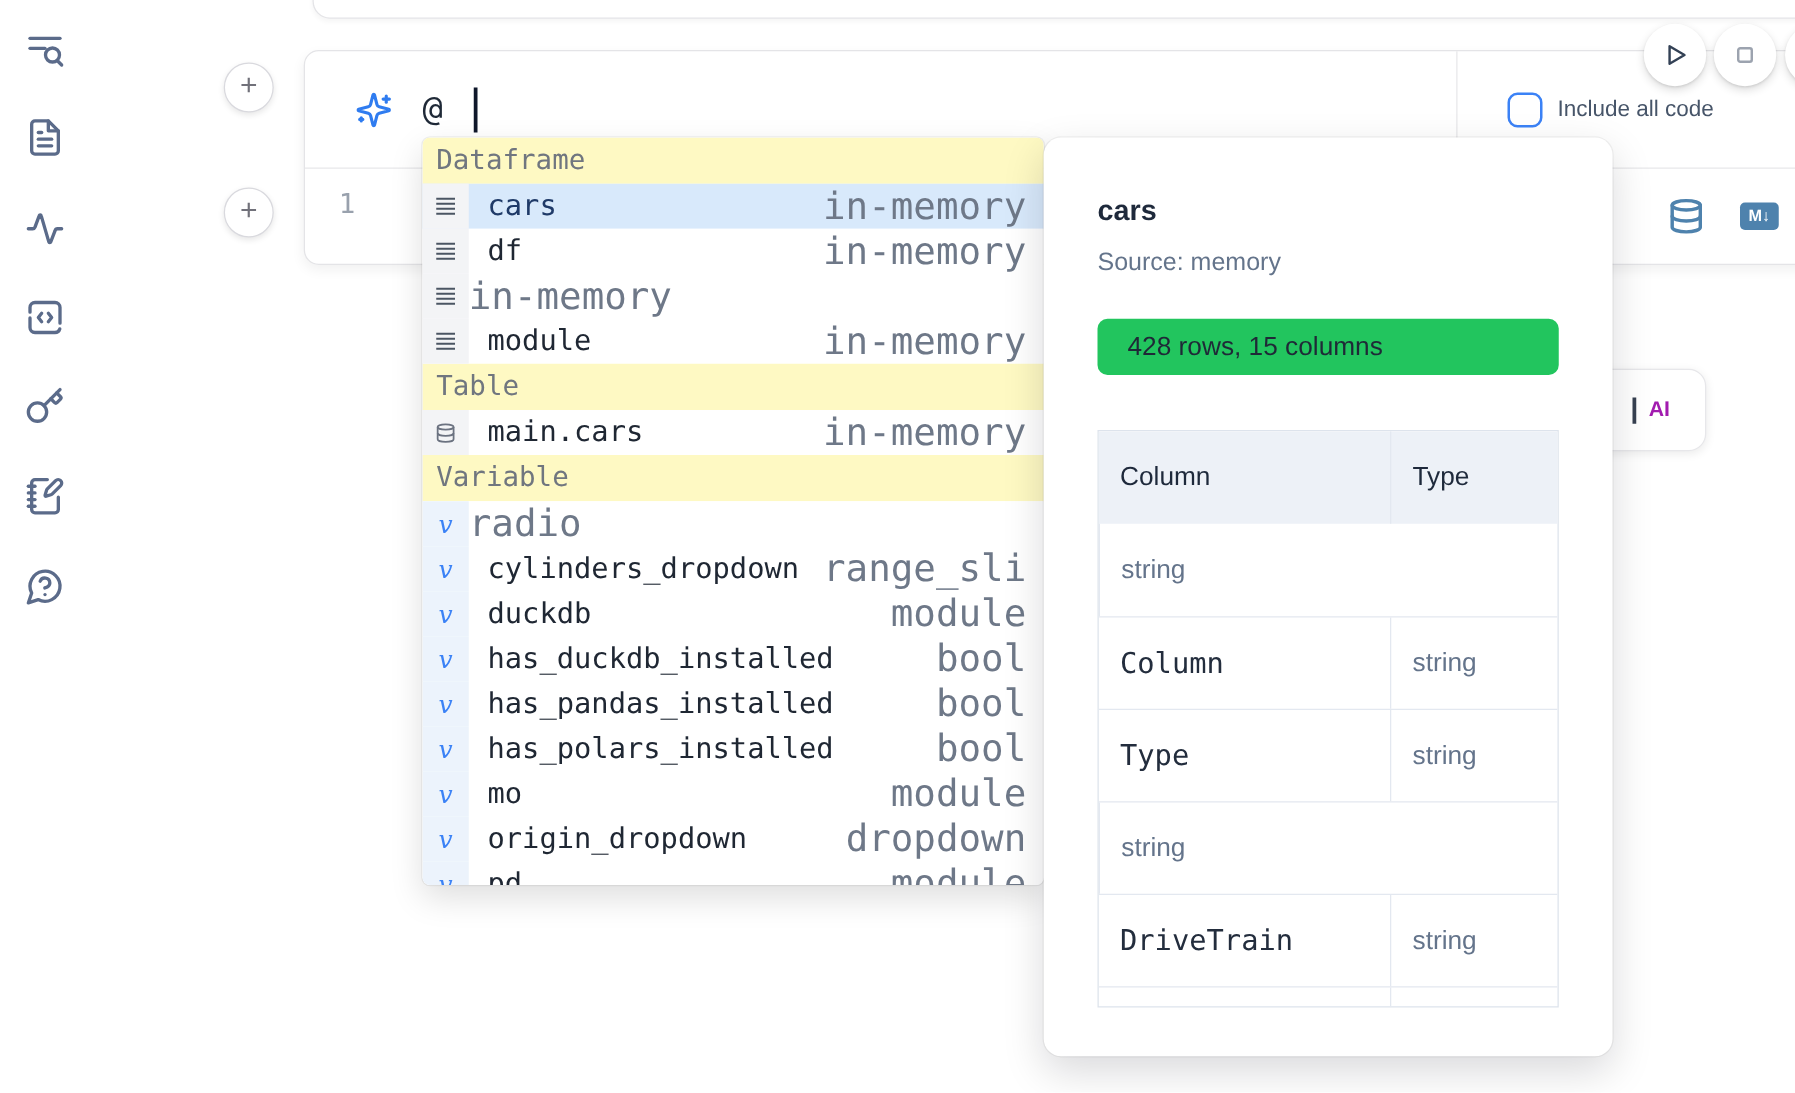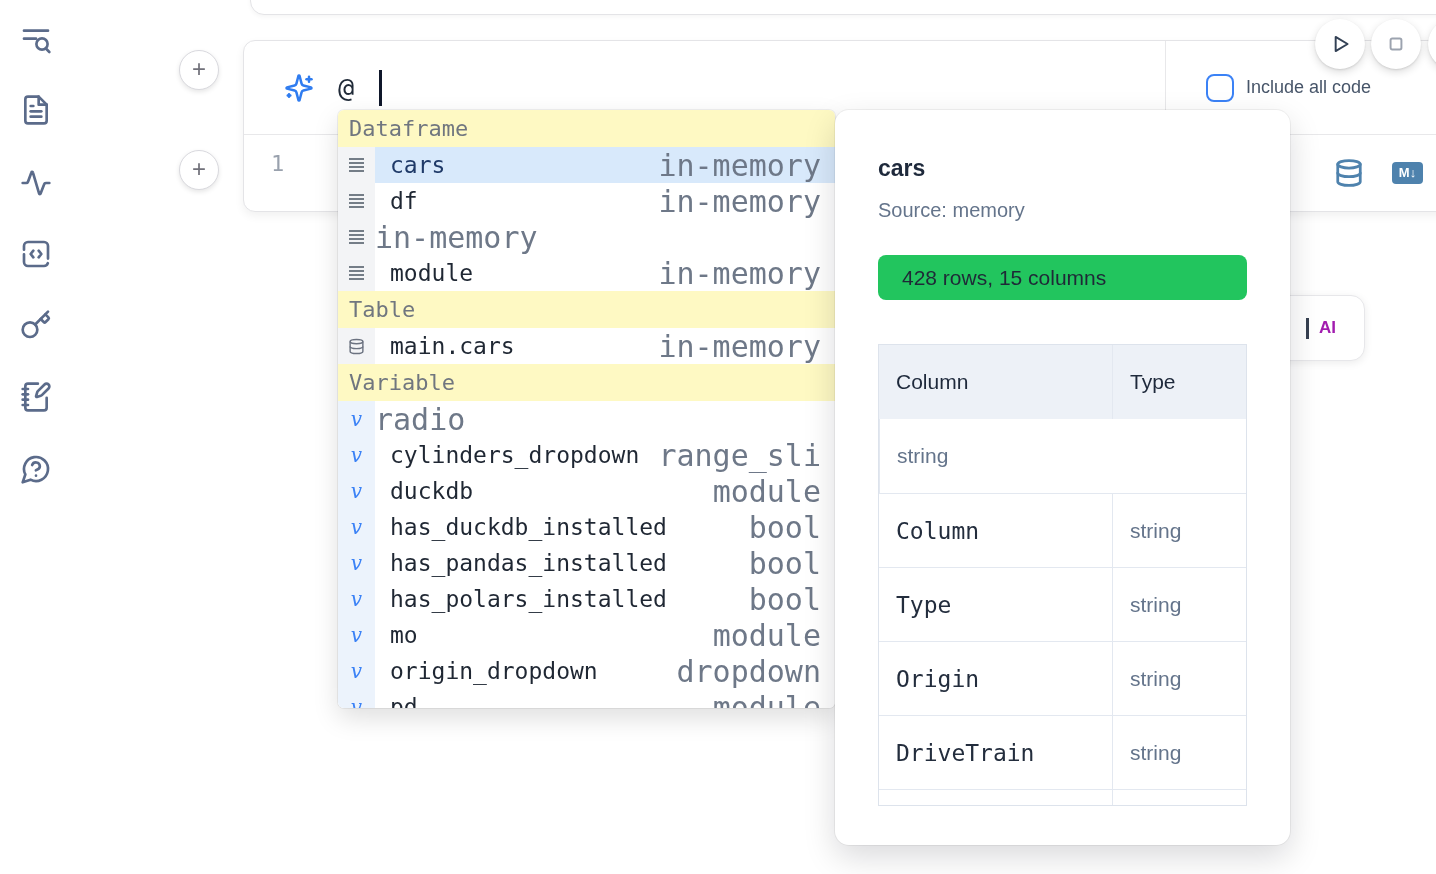--- a/index.html
+++ b/index.html
@@ -348,23 +348,20 @@
         </div>
         <div class="pt-row">
           <div class="pt-c1">
             <span class="pt-name mono">Type</span>
           </div>
           <div class="pt-c2">
             <span class="pt-type">string</span>
           </div>
         </div>
         <div class="pt-row">
-          <div class="pt-c1">
-            <span class="pt-name mono">Origin</span>
-          </div>
           <div class="pt-c2">
             <span class="pt-type">string</span>
           </div>
         </div>
         <div class="pt-row">
           <div class="pt-c1">
             <span class="pt-name mono">DriveTrain</span>
           </div>
           <div class="pt-c2">
             <span class="pt-type">string</span>

